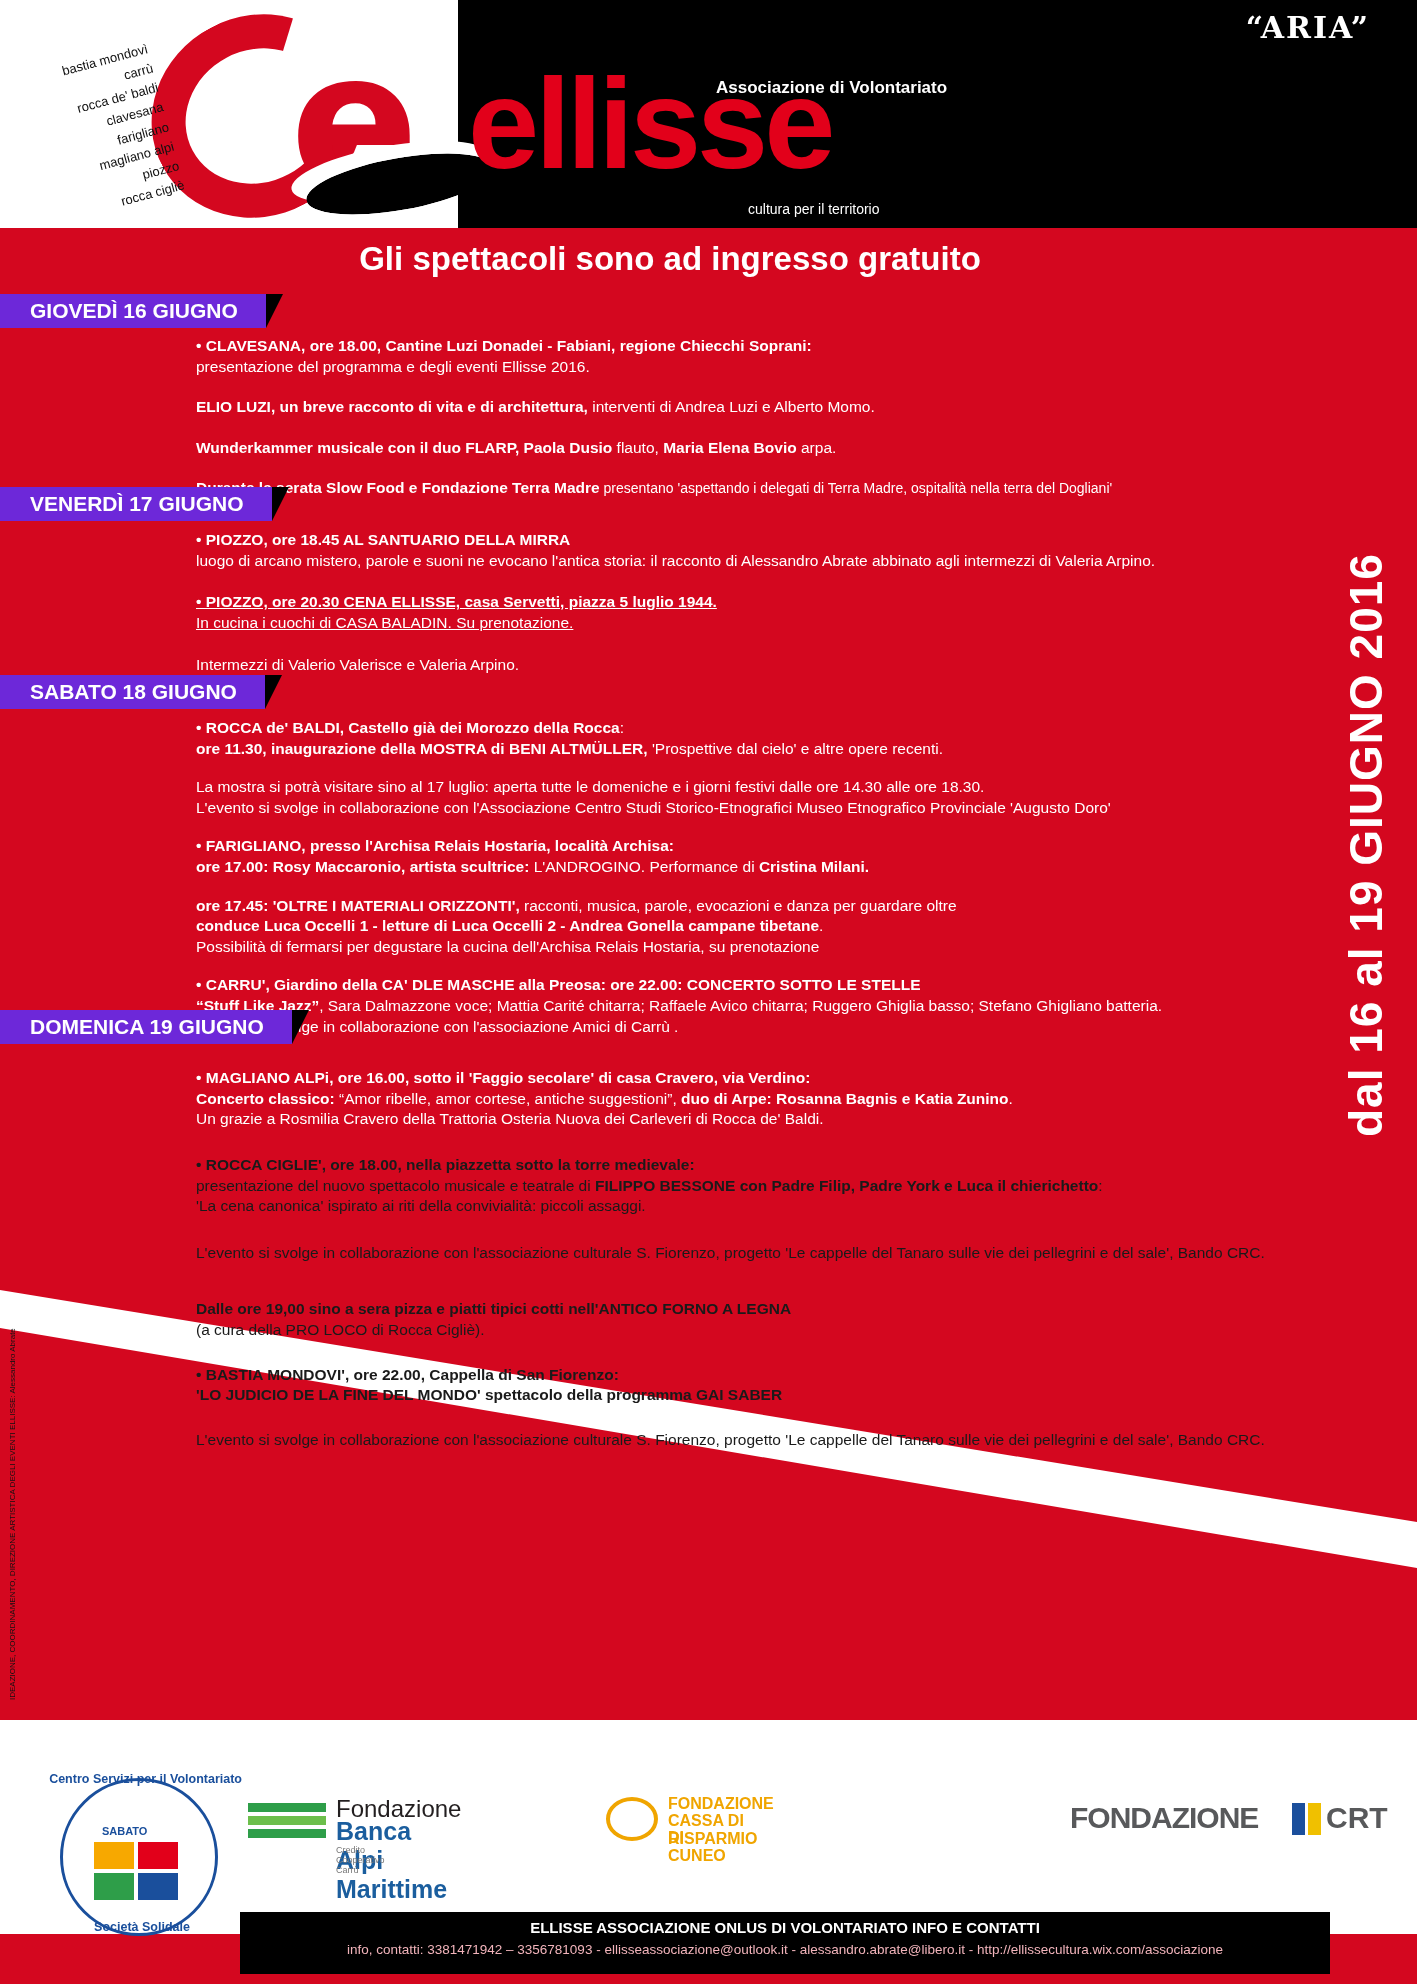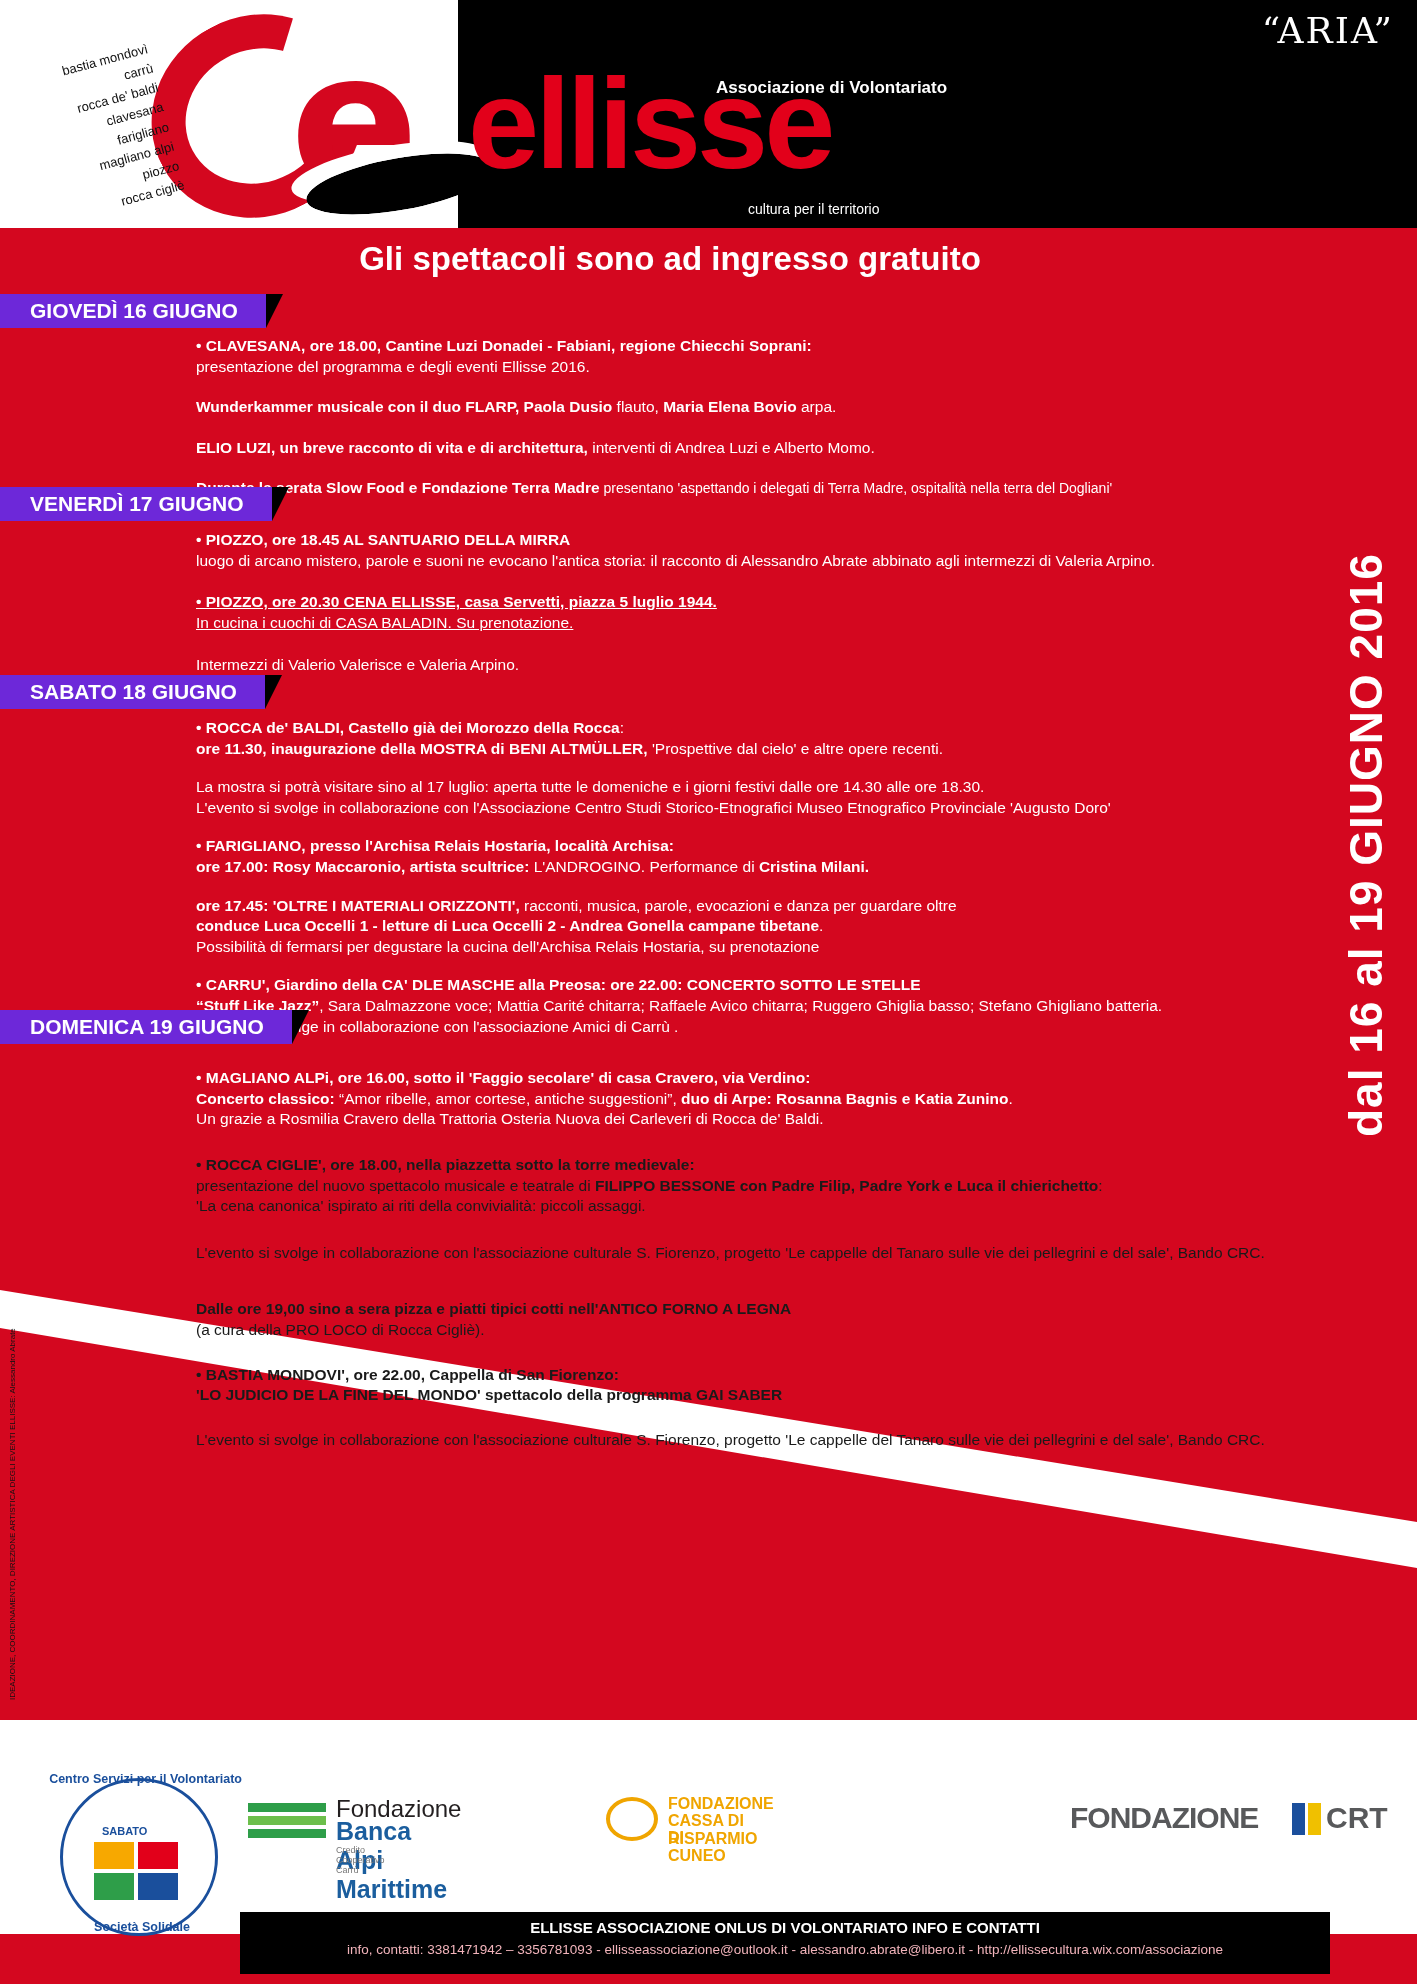--- a/index.html
+++ b/index.html
@@ -26,25 +26,25 @@
   }
   .header-black {
     position: absolute;
     top: 0; left: 458px;
     width: 959px;
     height: 228px;
     background: #000000;
   }
   .aria {
     position: absolute;
-    top: 10px; right: 23px;
+    top: 10px; right: 47px;
     color: #ffffff;
     font-family: "DejaVu Serif", serif;
-    font-weight: normal;
-    font-size: 36px;
+    font-weight: bold;
+    font-size: 30px;
     letter-spacing: 2px;
   }
   .ellisse-word {
     position: absolute;
     left: 468px; top: 60px;
     color: #e2001a;
     font-size: 128px;
     font-weight: bold;
     letter-spacing: -4px;
     line-height: 1;
@@ -343,24 +343,24 @@
   <div class="white-wedge"></div>
   <div class="red-wedge"></div>
 
   <div class="day" style="top:294px;">GIOVEDÌ 16 GIUGNO</div>
   <div class="blk" style="top:336px;">
     <div class="p">
       <b>• CLAVESANA, ore 18.00, Cantine Luzi Donadei - Fabiani, regione Chiecchi Soprani:</b><br>
       <span>presentazione del programma e degli eventi Ellisse 2016.</span>
     </div>
     <div class="p" style="margin-top:20px;">
+      <b>ELIO LUZI, un breve racconto di vita e di architettura,</b><span> interventi di Andrea Luzi e Alberto Momo.</span>
+    </div>
+    <div class="p" style="margin-top:20px;">
       <b>Wunderkammer musicale con il duo FLARP, Paola Dusio</b><span> flauto, </span><b>Maria Elena Bovio</b><span> arpa.</span>
-    </div>
-    <div class="p" style="margin-top:20px;">
-      <b>ELIO LUZI, un breve racconto di vita e di architettura,</b><span> interventi di Andrea Luzi e Alberto Momo.</span>
     </div>
     <div class="p" style="margin-top:20px;">
       <b>Durante la serata Slow Food e Fondazione Terra Madre</b><span style="font-size:14px;"> presentano 'aspettando i delegati di Terra Madre, ospitalità nella terra del Dogliani'</span>
     </div>
   </div>
 
   <div class="day" style="top:487px;">VENERDÌ 17 GIUGNO</div>
   <div class="blk" style="top:530px;">
     <div class="p">
       <b>• PIOZZO, ore 18.45 AL SANTUARIO DELLA MIRRA</b><br>

